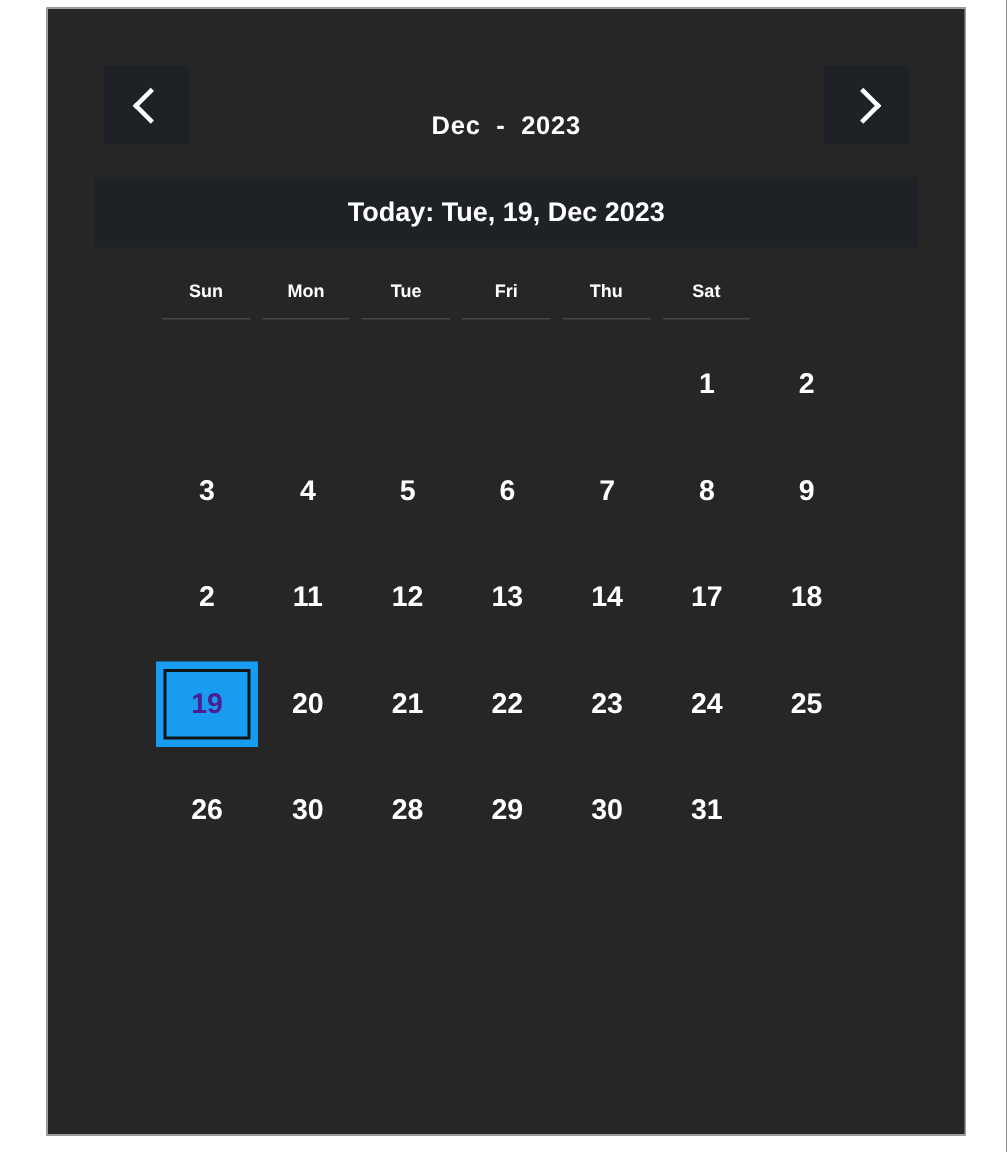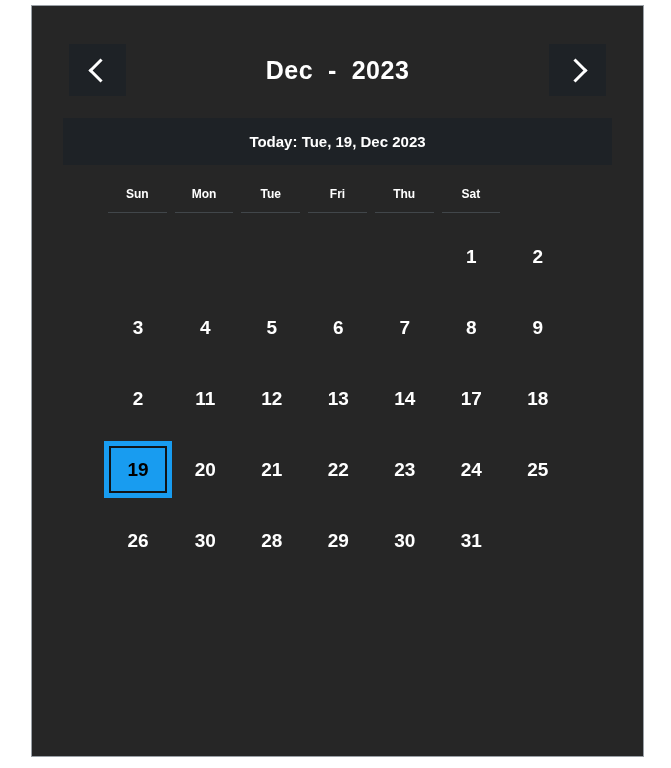--- a/index.html
+++ b/index.html
@@ -59,41 +59,41 @@
     width: 14px;
     height: 14px;
     border-top: 3px solid #ffffff;
     border-right: 3px solid #ffffff;
   }
   #prev-month-button .chev { transform: rotate(-135deg); margin-left: 5px; }
   #next-month-button .chev { transform: rotate(45deg); margin-right: 5px; }
 
   #month-year-title {
     position: absolute;
-    left: 0; right: 0; top: 0;
+    left: 0; right: 0; top: 14px;
     height: 64px;
     line-height: 64px;
     text-align: center;
     color: #ffffff;
-    font-size: 25px;
+    font-size: 17px;
     font-weight: bold;
     letter-spacing: 0.5px;
     white-space: pre;
   }
 
   
   #today-bar {
     flex: none;
     margin: 8px 31px 0 31px;
     height: 47px;
     line-height: 47px;
     background: #1e2226;
     color: #ffffff;
     text-align: center;
-    font-size: 15px;
+    font-size: 18px;
     font-weight: bold;
   }
 
   
   .weekday-row {
     flex: none;
     display: grid;
     grid-template-columns: repeat(7, 1fr);
     margin: 22px 72px 0 72px;
   }
@@ -149,21 +149,21 @@
     padding: 5px;
   }
   .day-cell.selected .sel-inner {
     display: flex;
     align-items: center;
     justify-content: center;
     width: 100%;
     height: 100%;
     border: 2px solid #111517;
     box-sizing: border-box;
-    color: #000000;
+    color: #4c1d95;
     font-size: 19px;
     font-weight: bold;
   }
 </style>
 </head>
 <body>
 
 <div id="calendar-widget">
 
   <div class="cal-header">

